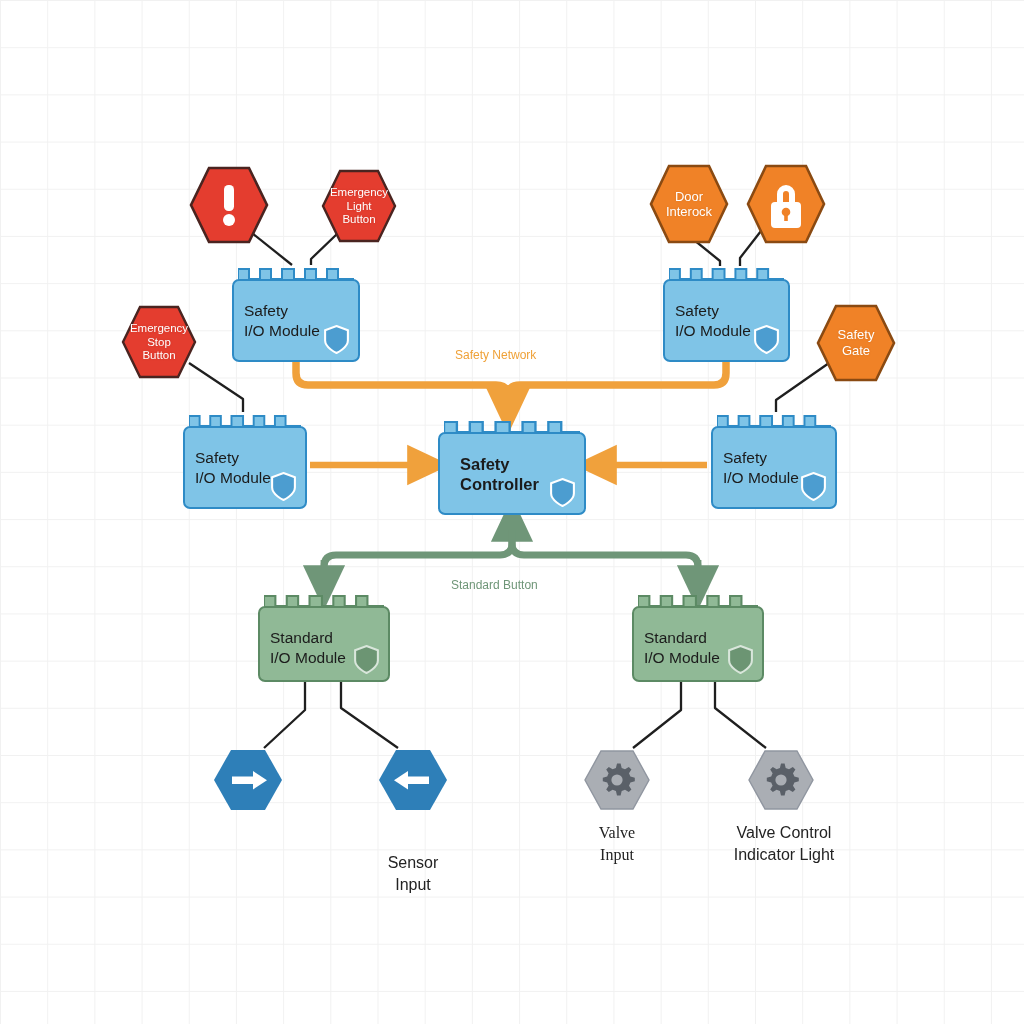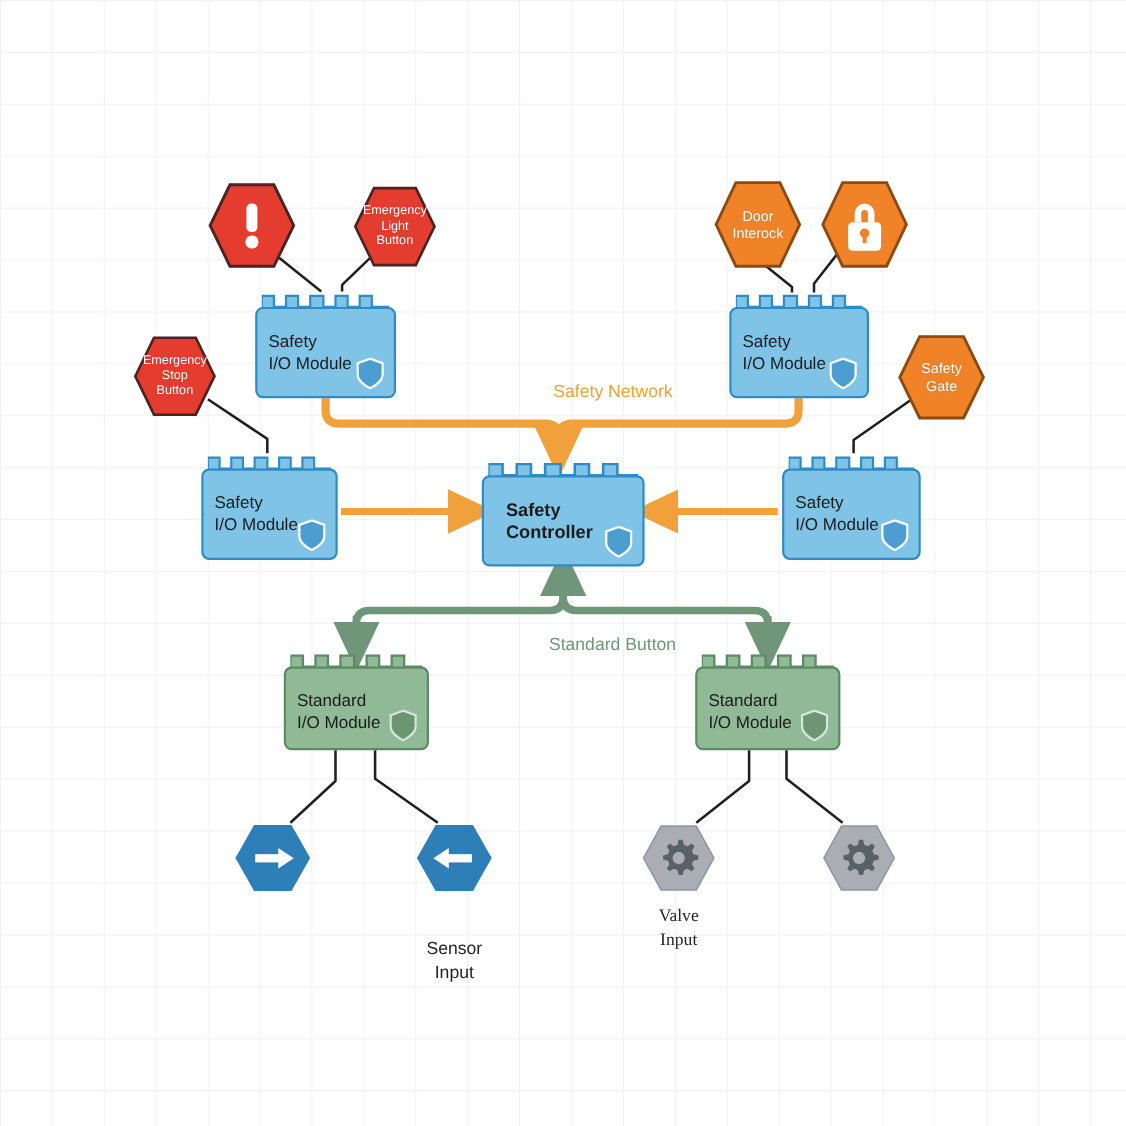--- a/index.html
+++ b/index.html
@@ -89,23 +89,22 @@
   .caption {
     position: absolute;
     text-align: center;
     font-size: 16px;
     line-height: 21.5px;
     color: #232323;
     white-space: pre-line;
   }
   .netlabel {
     position: absolute;
-    font-size: 16px;
+    font-size: 12px;
     white-space: nowrap;
-    margin-left: 48px;
   }
   .netlabel.safety { color: #efa137; }
   .netlabel.standard { color: #6f9678; }
 </style>
 </head>
 <body>
 
 <div id="canvas">
 
   <svg id="edges" viewBox="0 0 1024 1024">
@@ -332,14 +331,16 @@
 
   <div class="hexnode" style="left:748px; top:750px; width:66px; height:60px;">
     <svg viewBox="0 0 66 60">
       <path d="M17,1 L49,1 L65,30 L49,59 L17,59 L1,30 Z" fill="#AAAEB4" stroke="#9096A0" stroke-width="1.4"></path>
       <g fill="#5A6068">
         <path d="M33,13.5 l3.6,0 1.1,4.4 3.3,1.4 3.8,-2.4 2.6,2.6 -2.4,3.8 1.4,3.3 4.4,1.1 0,3.6 -4.4,1.1 -1.4,3.3 2.4,3.8 -2.6,2.6 -3.8,-2.4 -3.3,1.4 -1.1,4.4 -3.6,0 -1.1,-4.4 -3.3,-1.4 -3.8,2.4 -2.6,-2.6 2.4,-3.8 -1.4,-3.3 -4.4,-1.1 0,-3.6 4.4,-1.1 1.4,-3.3 -2.4,-3.8 2.6,-2.6 3.8,2.4 3.3,-1.4 z"></path>
         <circle cx="33" cy="30" r="5.6" fill="#AAAEB4"></circle>
       </g>
     </svg>
   </div>
+  <div class="caption" style="left:701px; top:822px; width:166px;">Valve Control
+Indicator Light</div>
 
 </div>
 
 </body></html>

